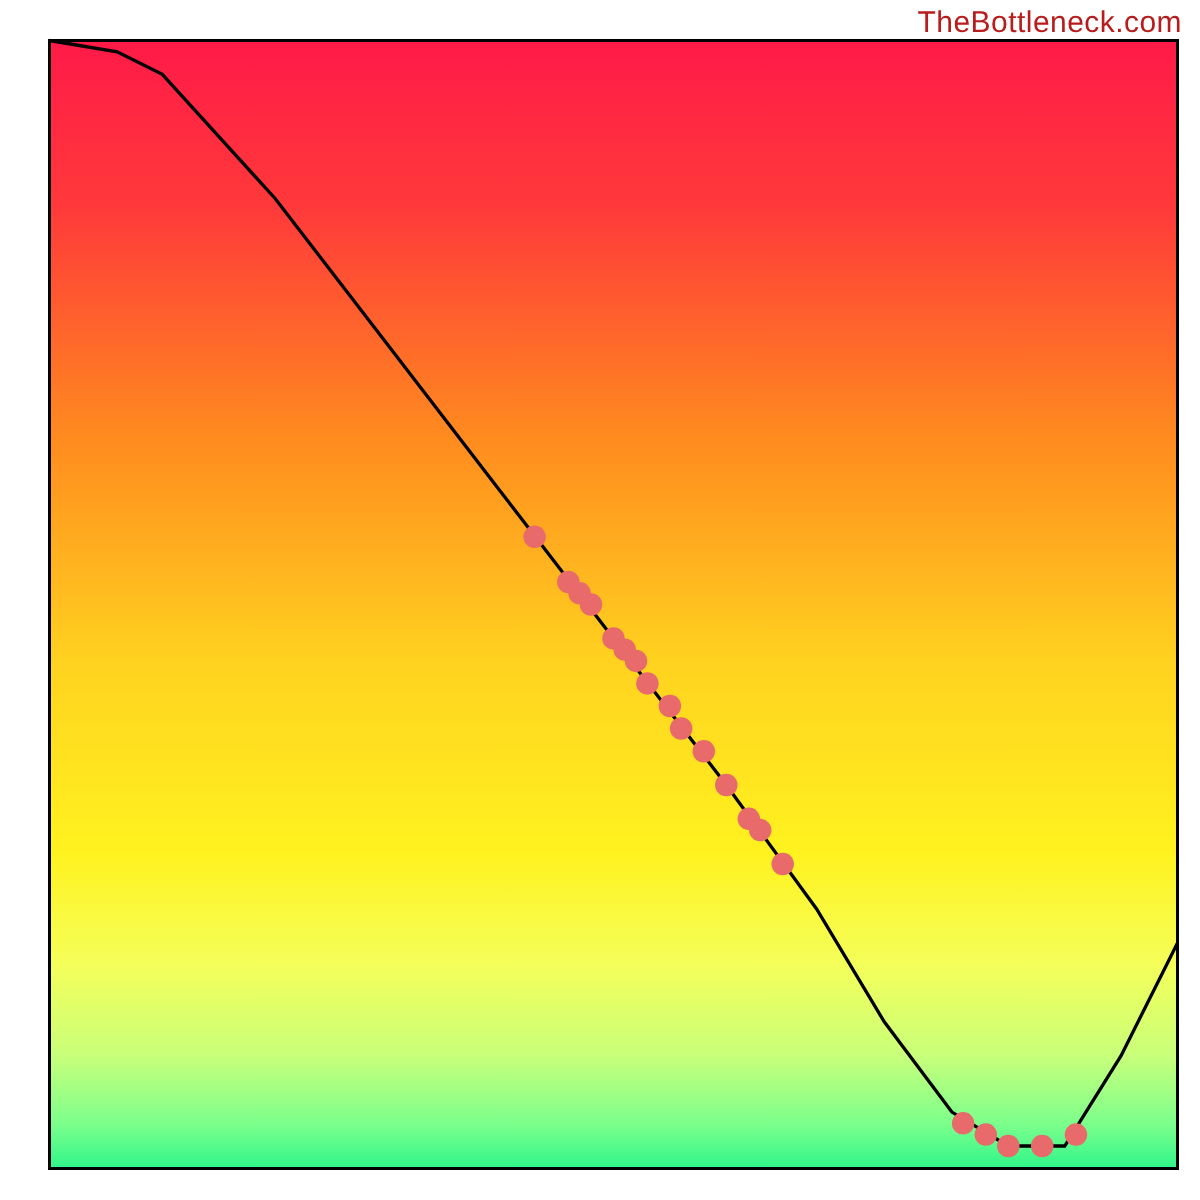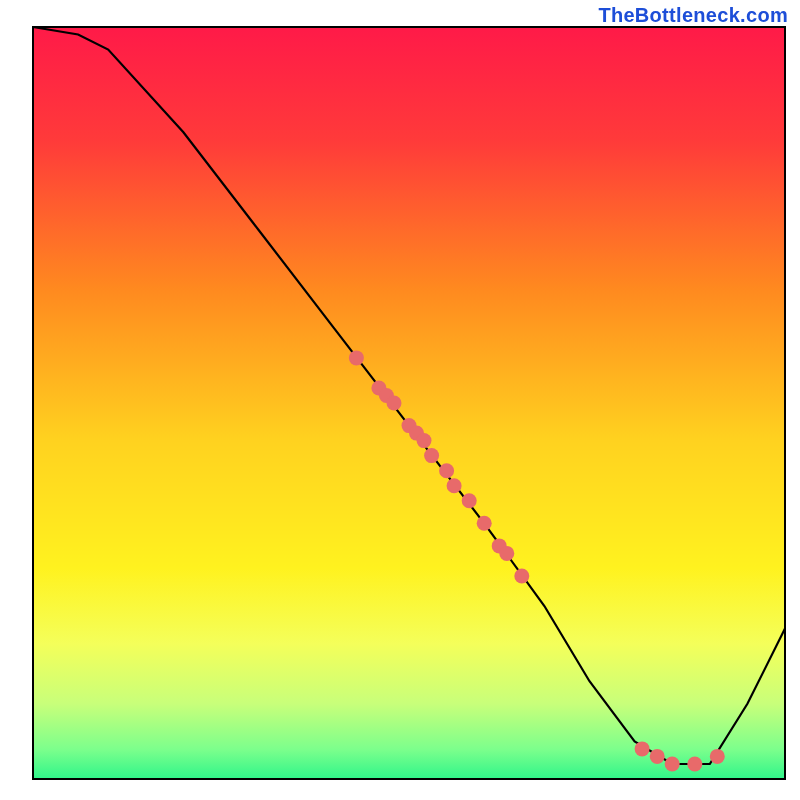--- a/index.html
+++ b/index.html
@@ -13,22 +13,22 @@
   .chart-wrap {
     position: relative;
     width: 800px;
     height: 800px;
   }
   .watermark {
     position: absolute;
     top: 4px;
     right: 12px;
     font-size: 20px;
-    font-weight: 700;
-    color: #1d4ed8;
+    font-weight: 400;
+    color: #b91c1c;
     letter-spacing: 0.3px;
     z-index: 10;
   }
   svg.chart {
     position: absolute;
     left: 0;
     top: 0;
   }
   .marker {
     fill: #e86a6a;

